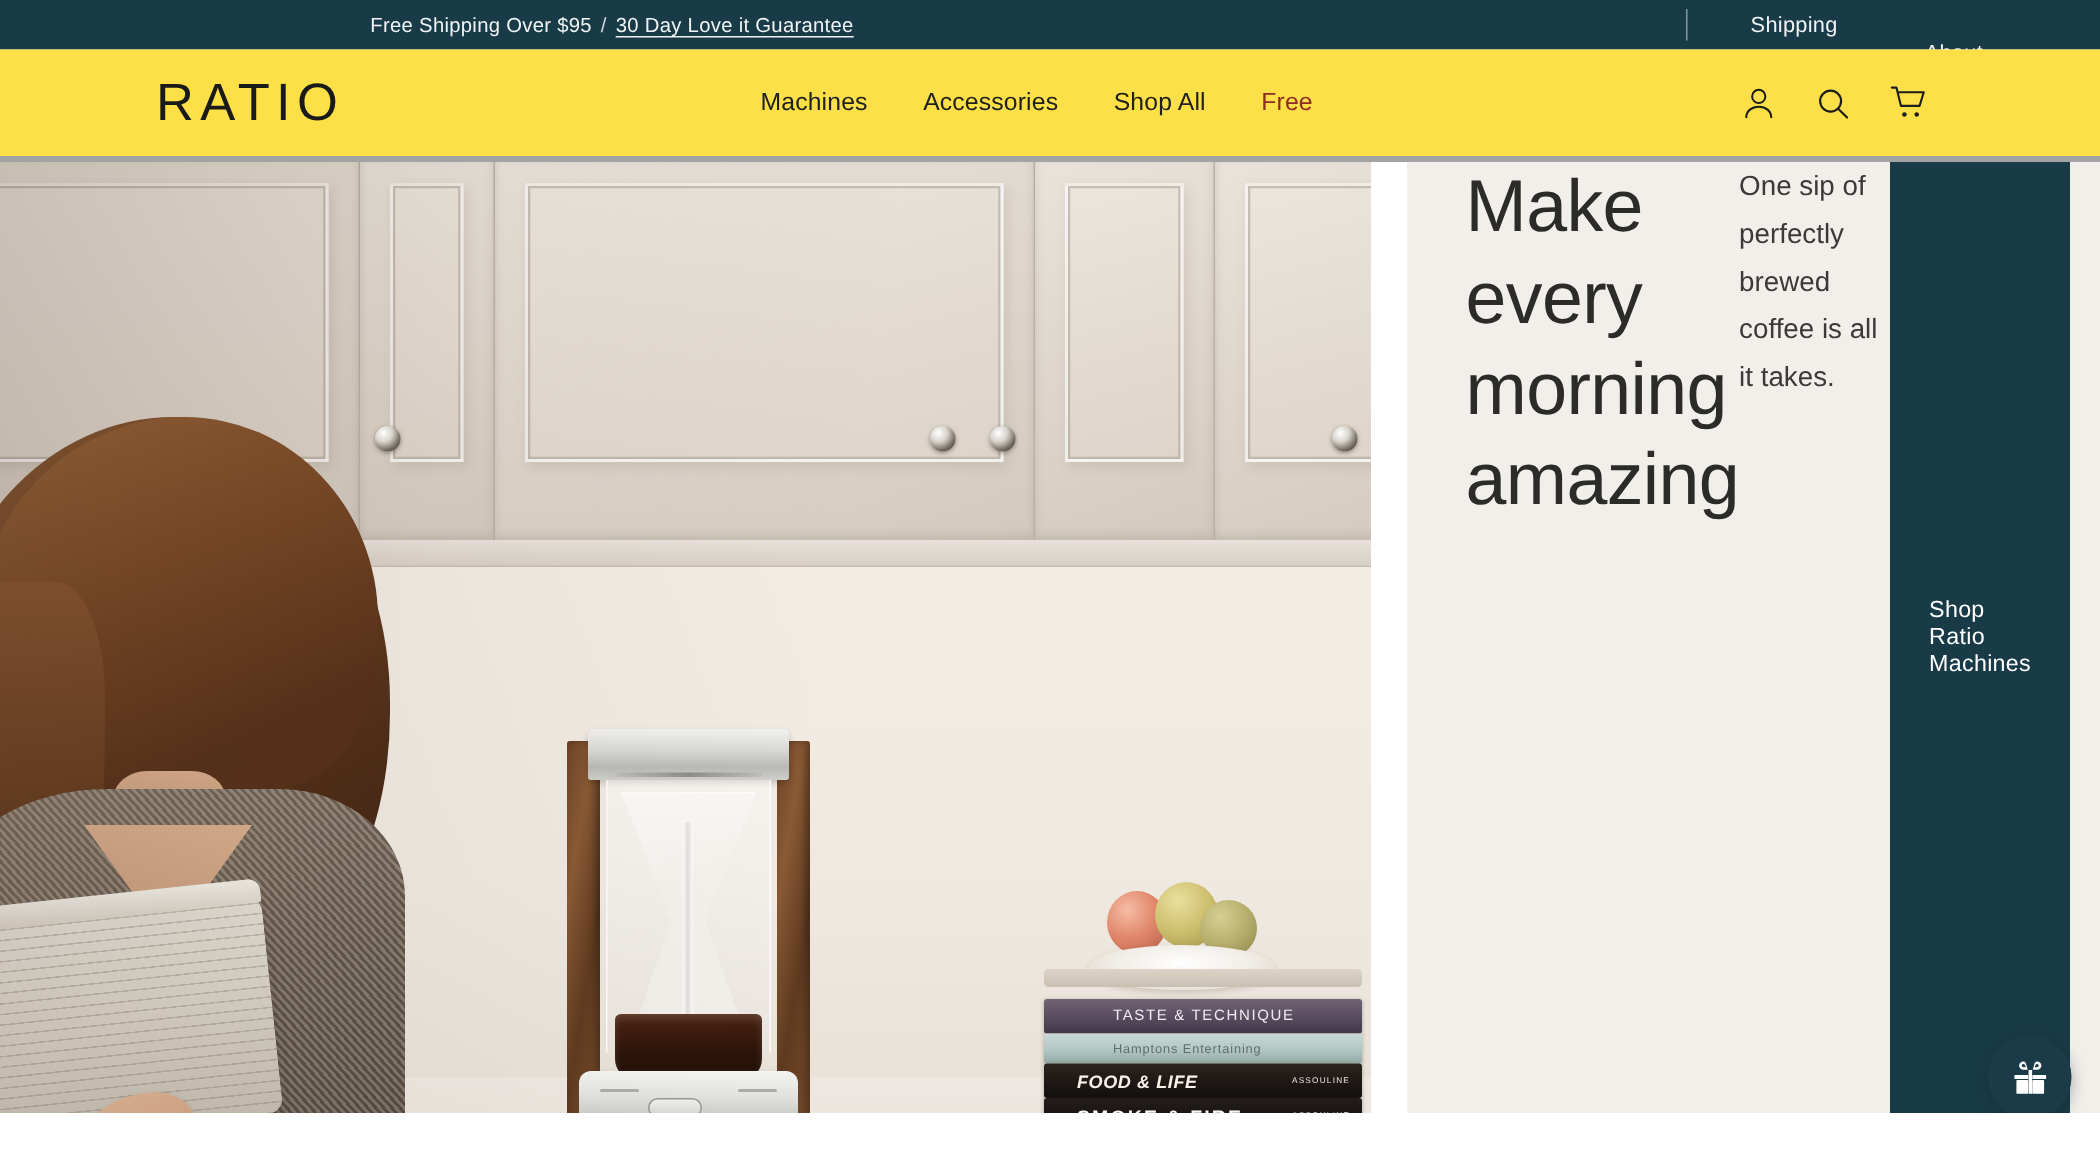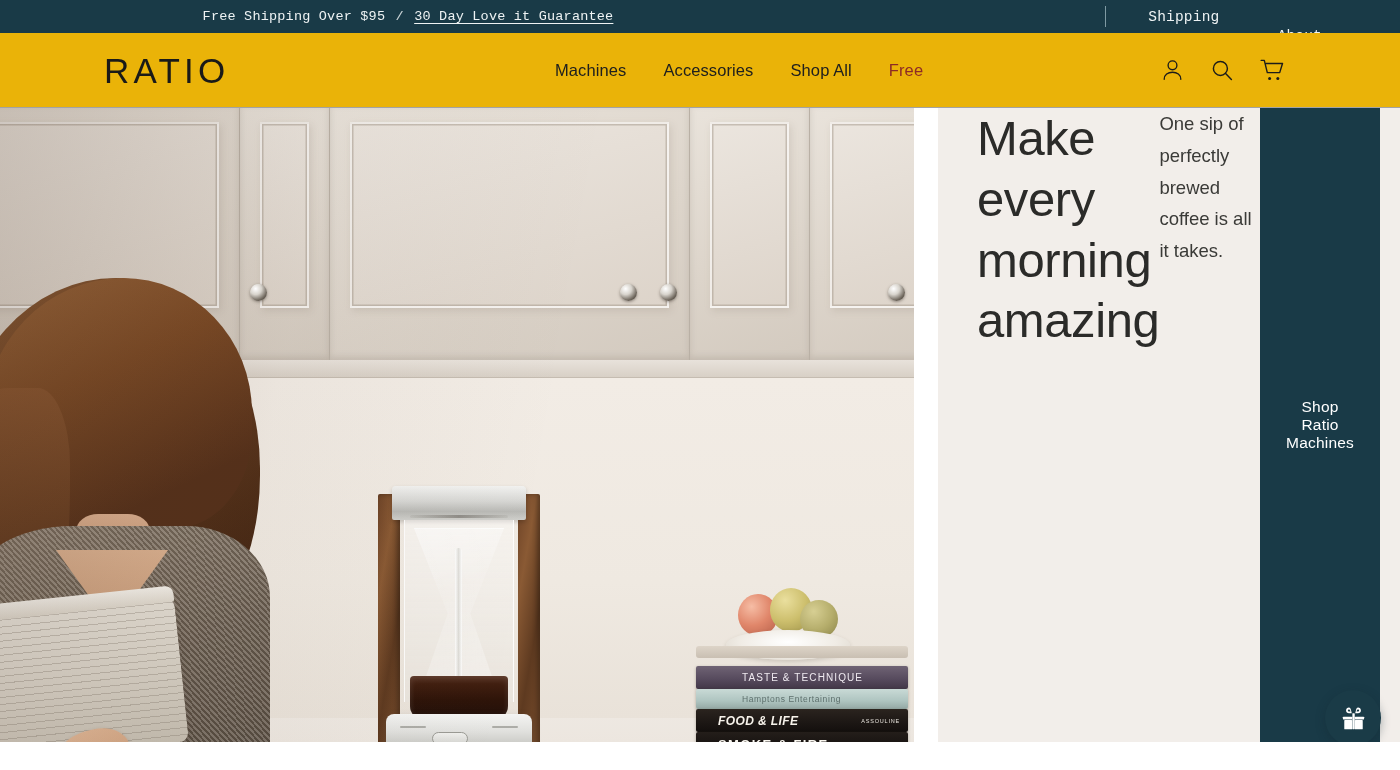--- a/index.html
+++ b/index.html
@@ -15,21 +15,20 @@
   
   .announce {
     position: relative;
     height: 33px;
     background: #193a47;
     color: #eef3f4;
     display: flex;
     align-items: center;
     font-size: 13.5px;
     letter-spacing: .2px;
-    font-family: Liberation Mono, monospace;
   }
   .announce-left {
     position: absolute;
     left: 0; right: 0;
     text-align: center;
     white-space: nowrap;
     transform: translateX(-292px);
   }
   .announce-left .sep { opacity: .85; padding: 0 2px; }
   .announce-link {
@@ -64,41 +63,40 @@
     text-decoration: underline;
     text-underline-offset: 3px;
     text-decoration-thickness: 1px;
     margin-top: 38px;
   }
 
   
   .header {
     position: relative;
     height: 75px;
-    background: #eab308;
-    border-bottom: 1px solid #a3a3a3;
+    background: #fde047;
+    border-bottom: 4px solid #a3a3a3;
     display: flex;
     align-items: center;
   }
   .logo {
     position: absolute;
     left: 104px;
     font-size: 35px;
     font-weight: 300;
     letter-spacing: 4.2px;
     color: #1a1a18;
     cursor: pointer;
     line-height: 1;
   }
   .nav {
     position: absolute;
     left: 507px;
     display: flex;
     align-items: center;
-    margin-left: 48px;
   }
   .nav a {
     font-size: 16.5px;
     color: #20201e;
     text-decoration: none;
     cursor: pointer;
     margin-right: 37px;
     letter-spacing: .1px;
   }
   .nav a.sale { color: #8d2b26; margin-right: 0; }
@@ -408,21 +406,21 @@
   }
   .panel-cta {
     display: inline-block;
     background: #193a47;
     color: #ffffff;
     font-size: 15.5px;
     letter-spacing: .2px;
     padding: 15px 26px;
     border: none;
     width: 239px;
-    text-align: center;
+    text-align: left;
     cursor: pointer;
     font-family: "Liberation Sans", sans-serif;
   }
 
   
   .rewards {
     position: absolute;
     right: 19px; bottom: -4px;
     width: 56px; height: 56px;
     border-radius: 50%;

